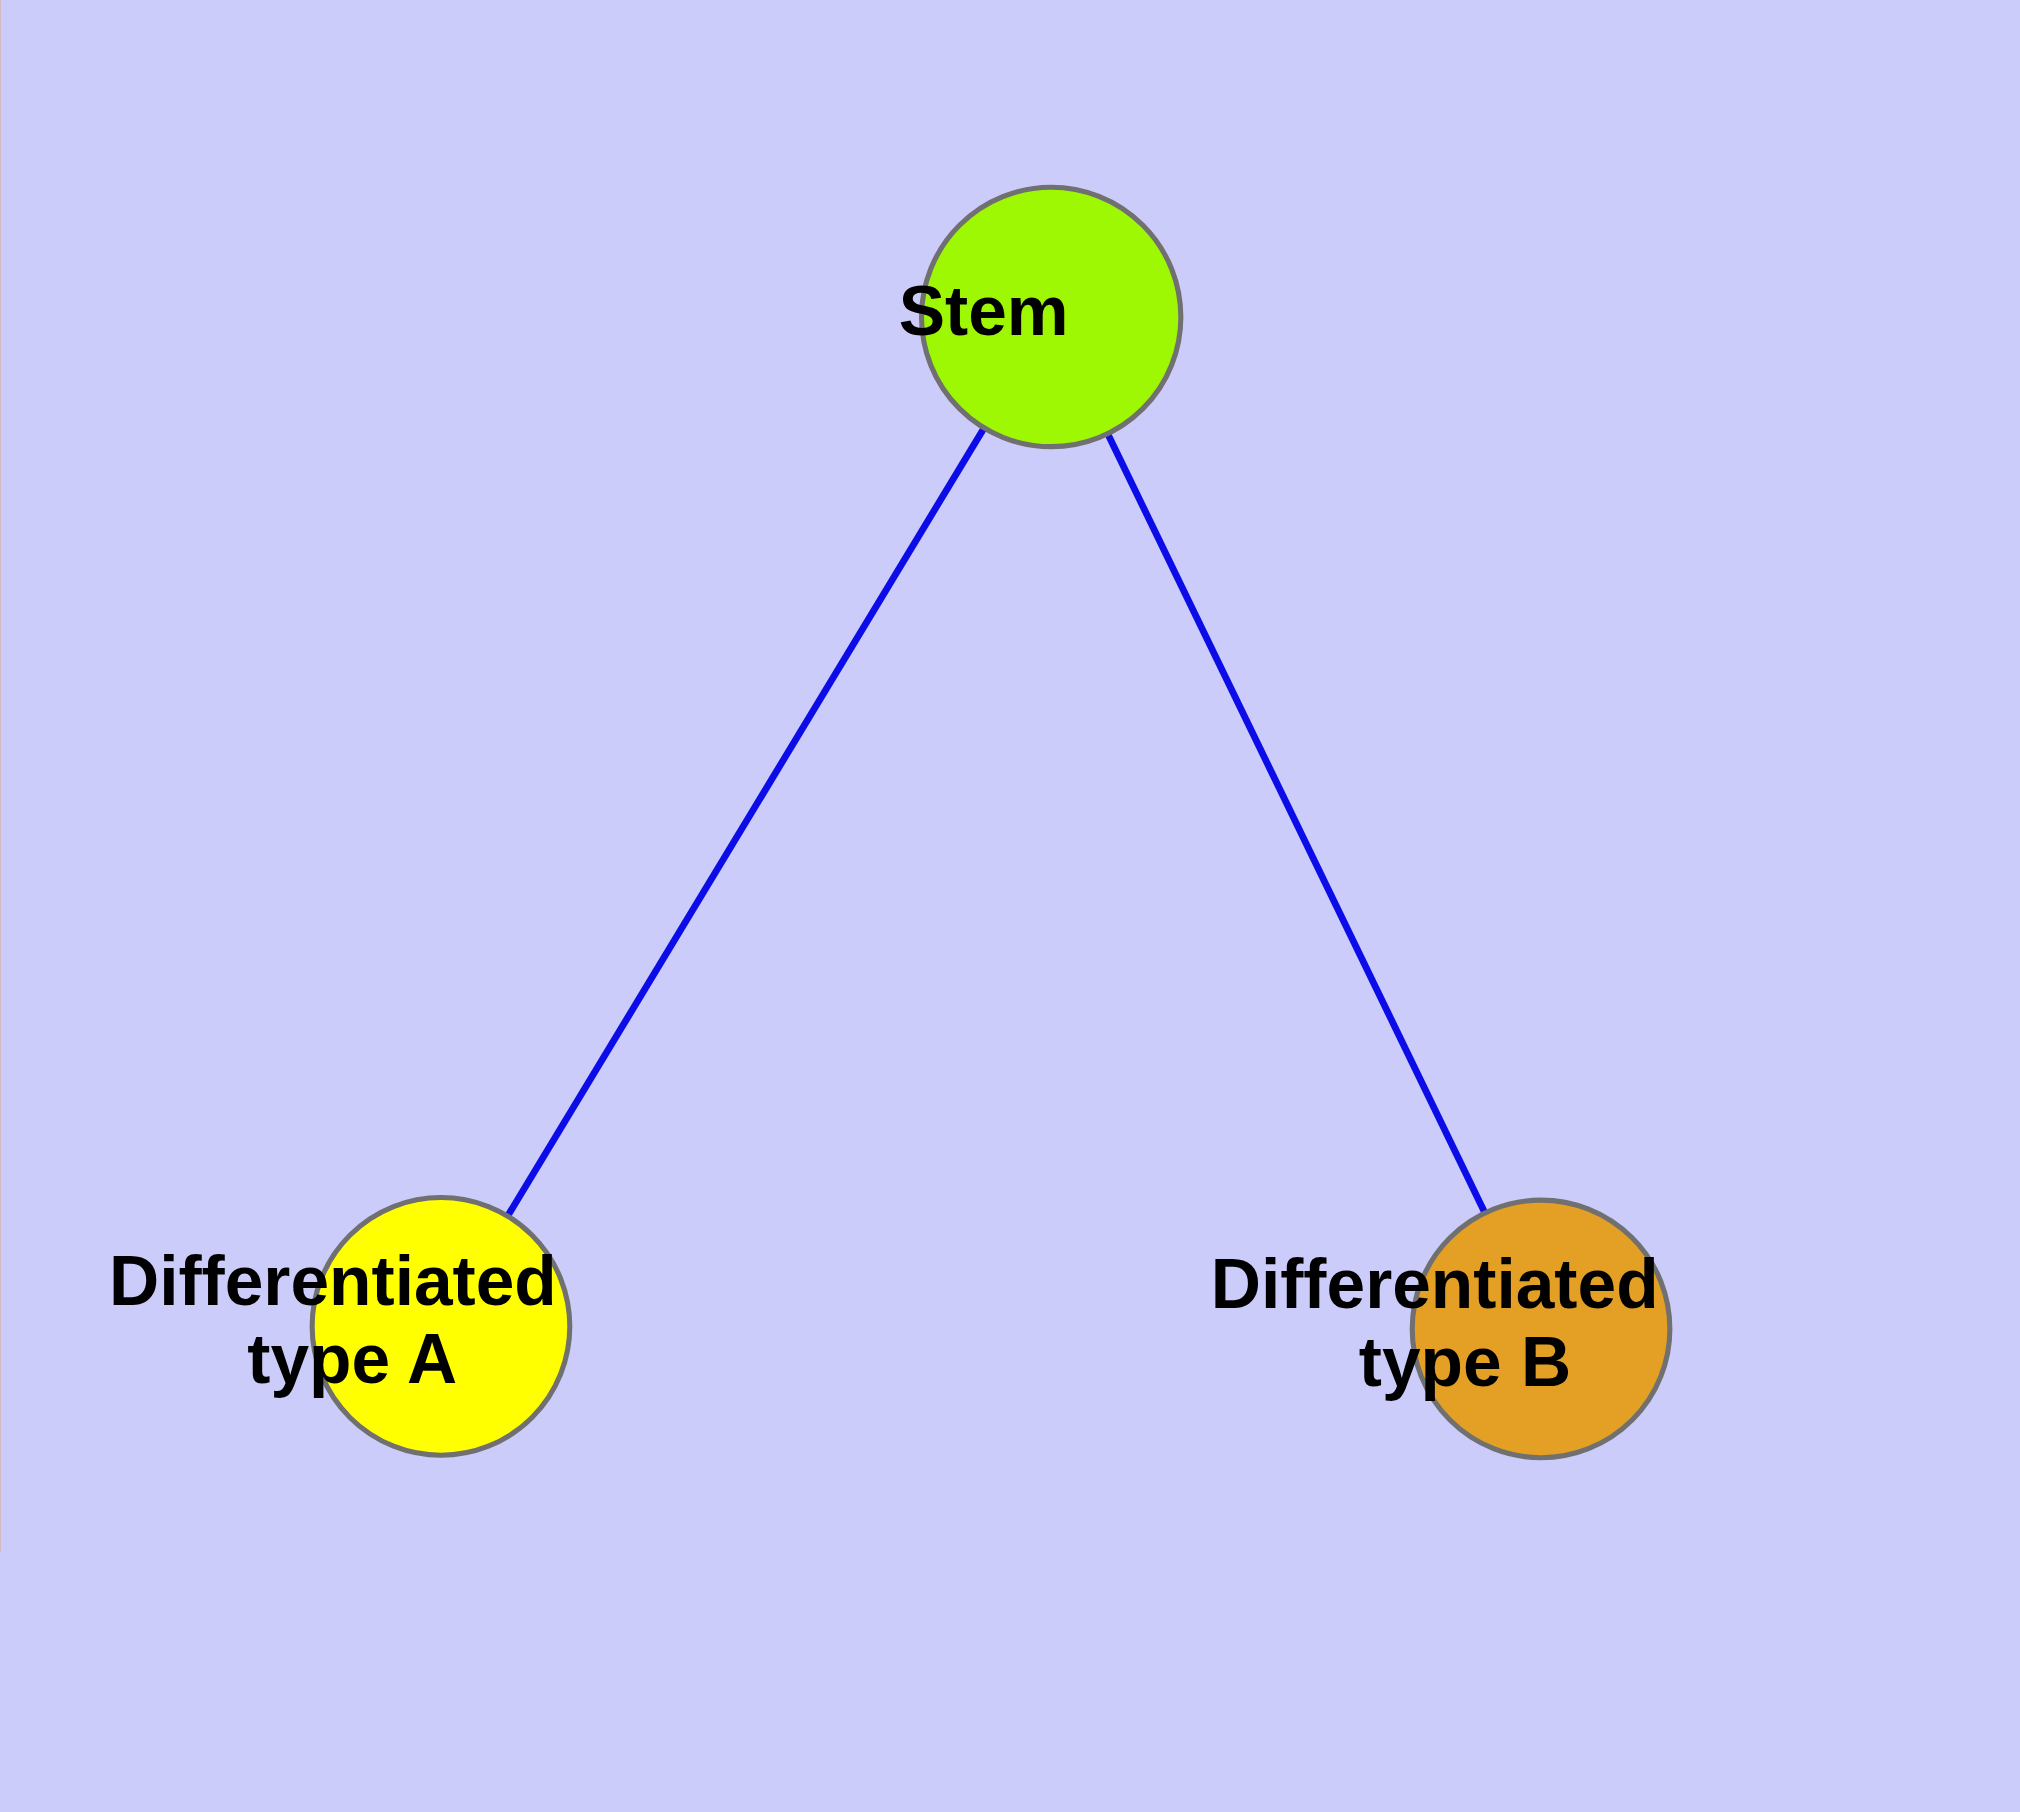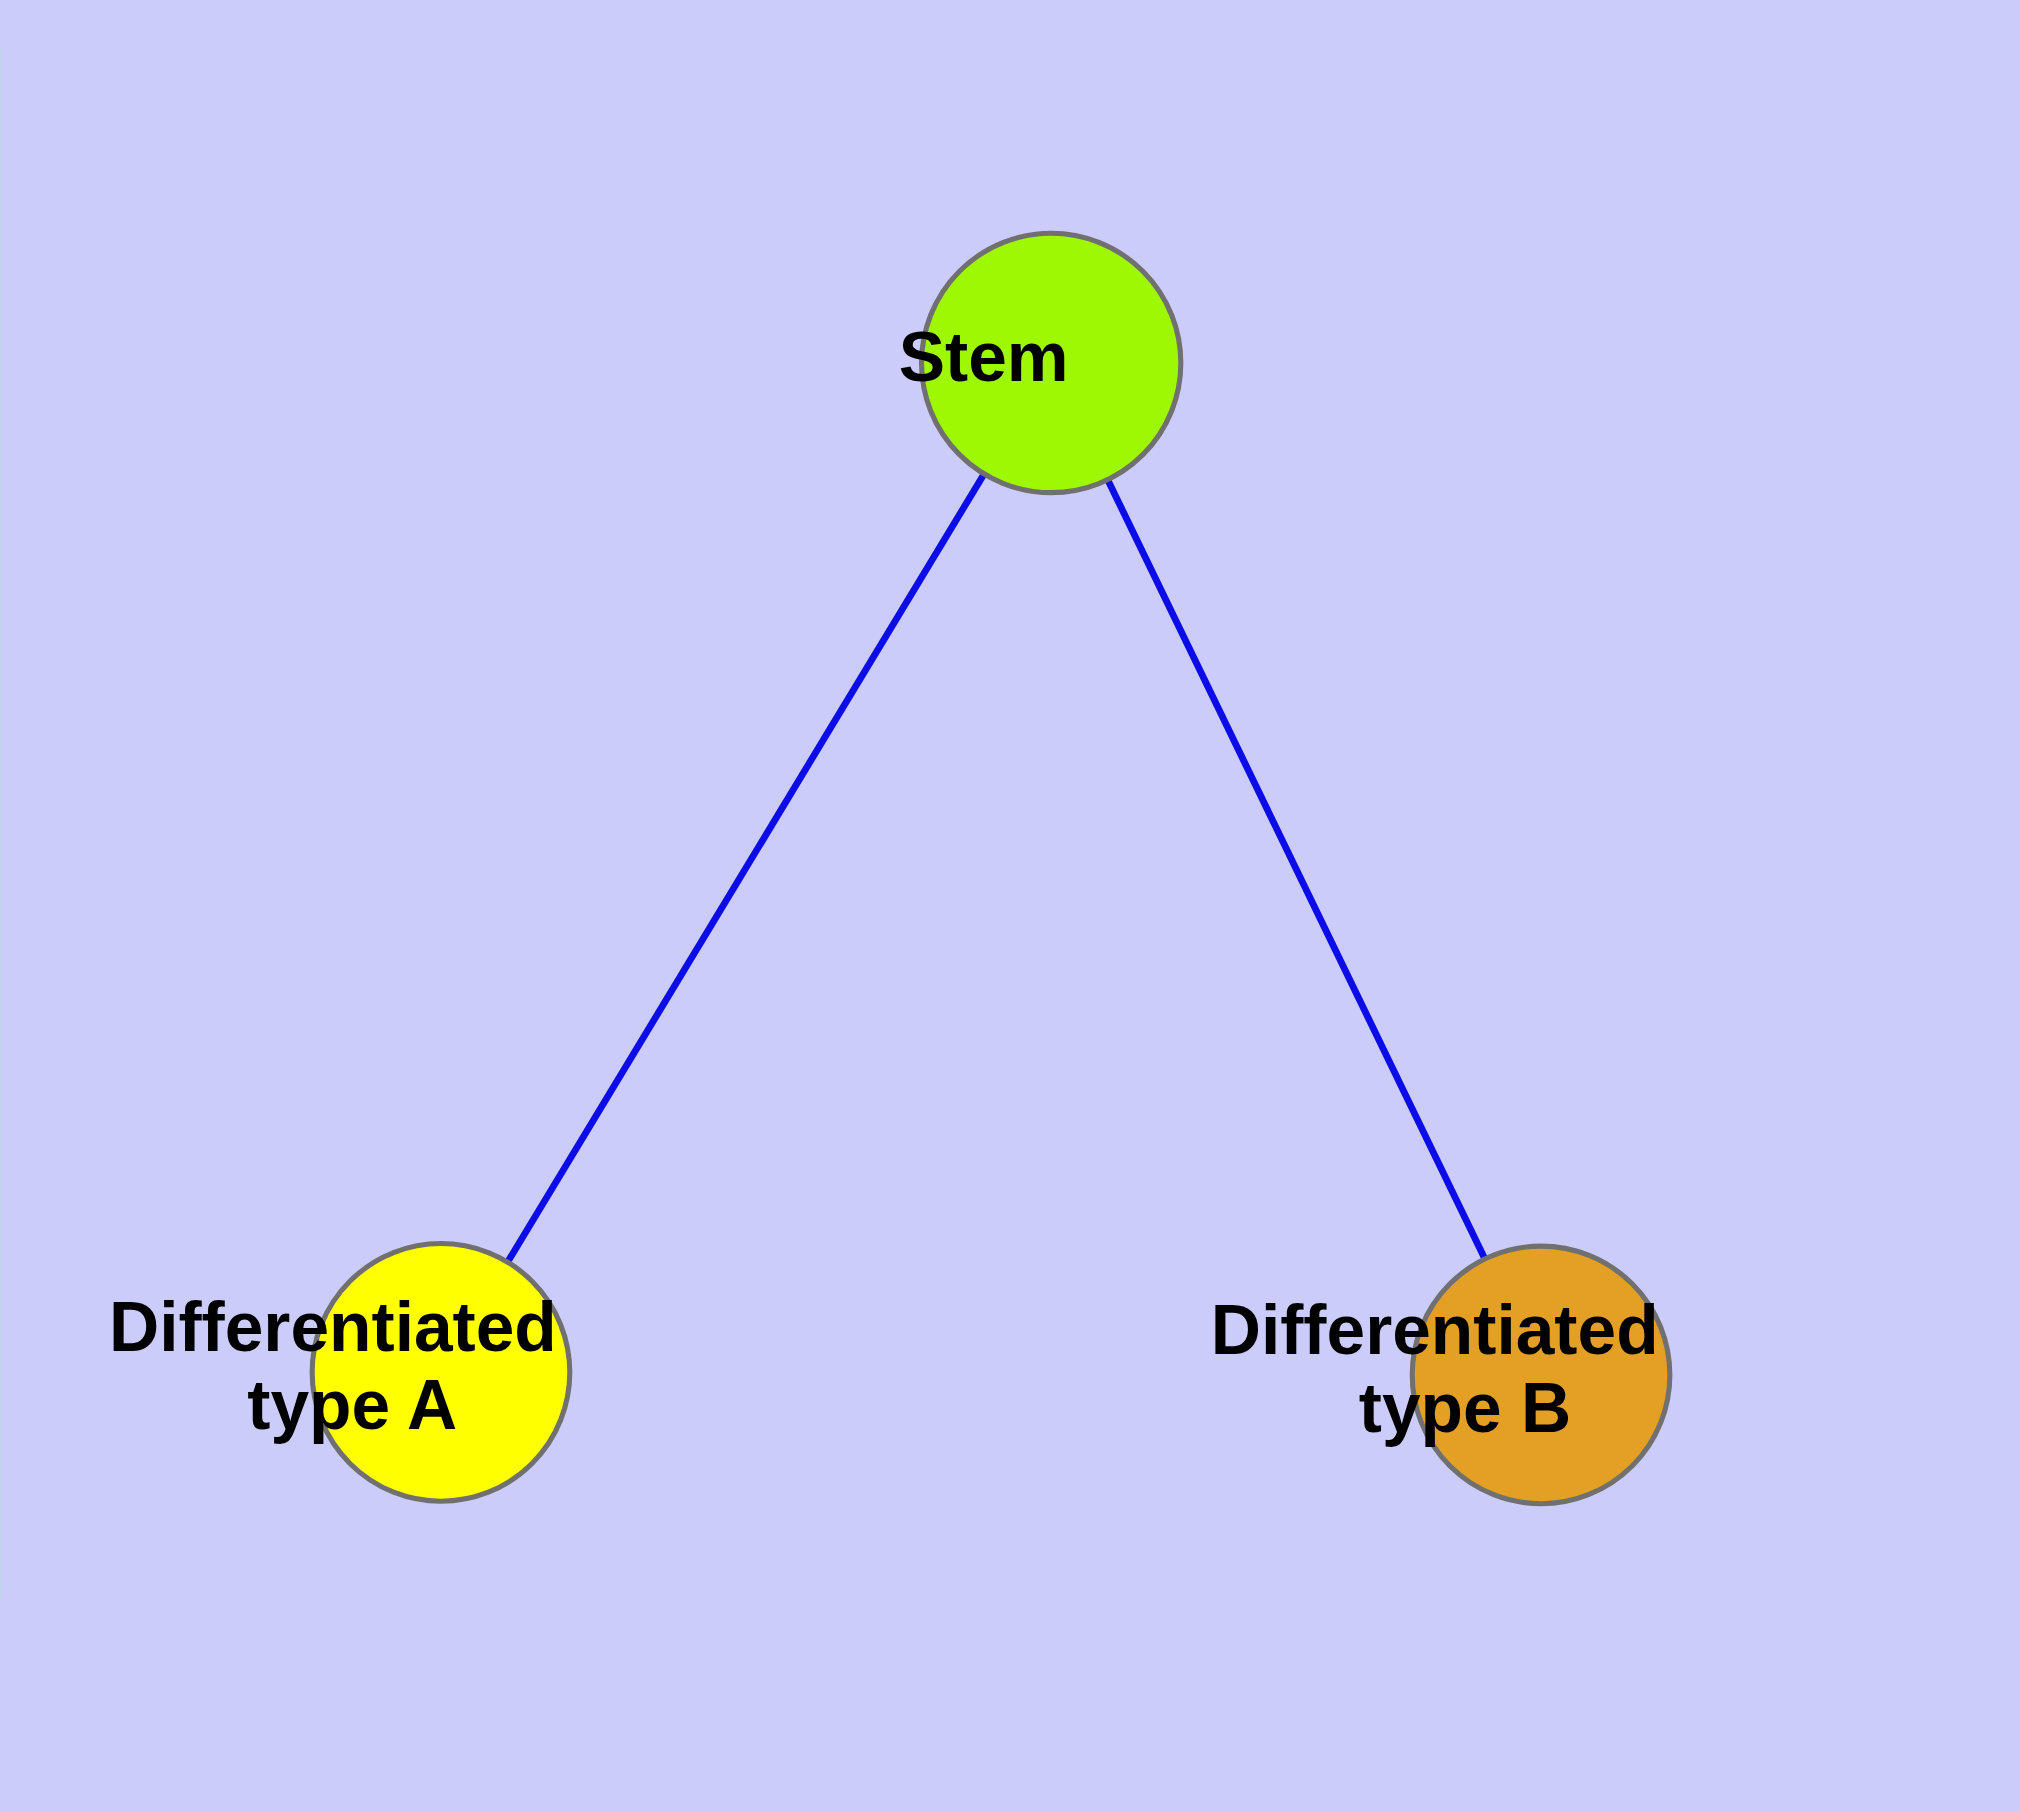--- a/index.html
+++ b/index.html
@@ -5,24 +5,23 @@
 <style>
   html, body {
     margin: 0;
     padding: 0;
     background: #ccccfa;
   }
   #stage {
     position: relative;
     width: 2021px;
     height: 1552px;
-    background: #86efac;
+    background: #f97316;
     overflow: hidden;
     font-family: "Liberation Sans", "DejaVu Sans", sans-serif;
-    margin-top: 46px;
   }
   #graph-svg {
     position: absolute;
     inset: 0;
     width: 2021px;
     height: 1812px;
     display: block;
   }
   .node-label {
     font-family: "Liberation Sans", "DejaVu Sans", sans-serif;

